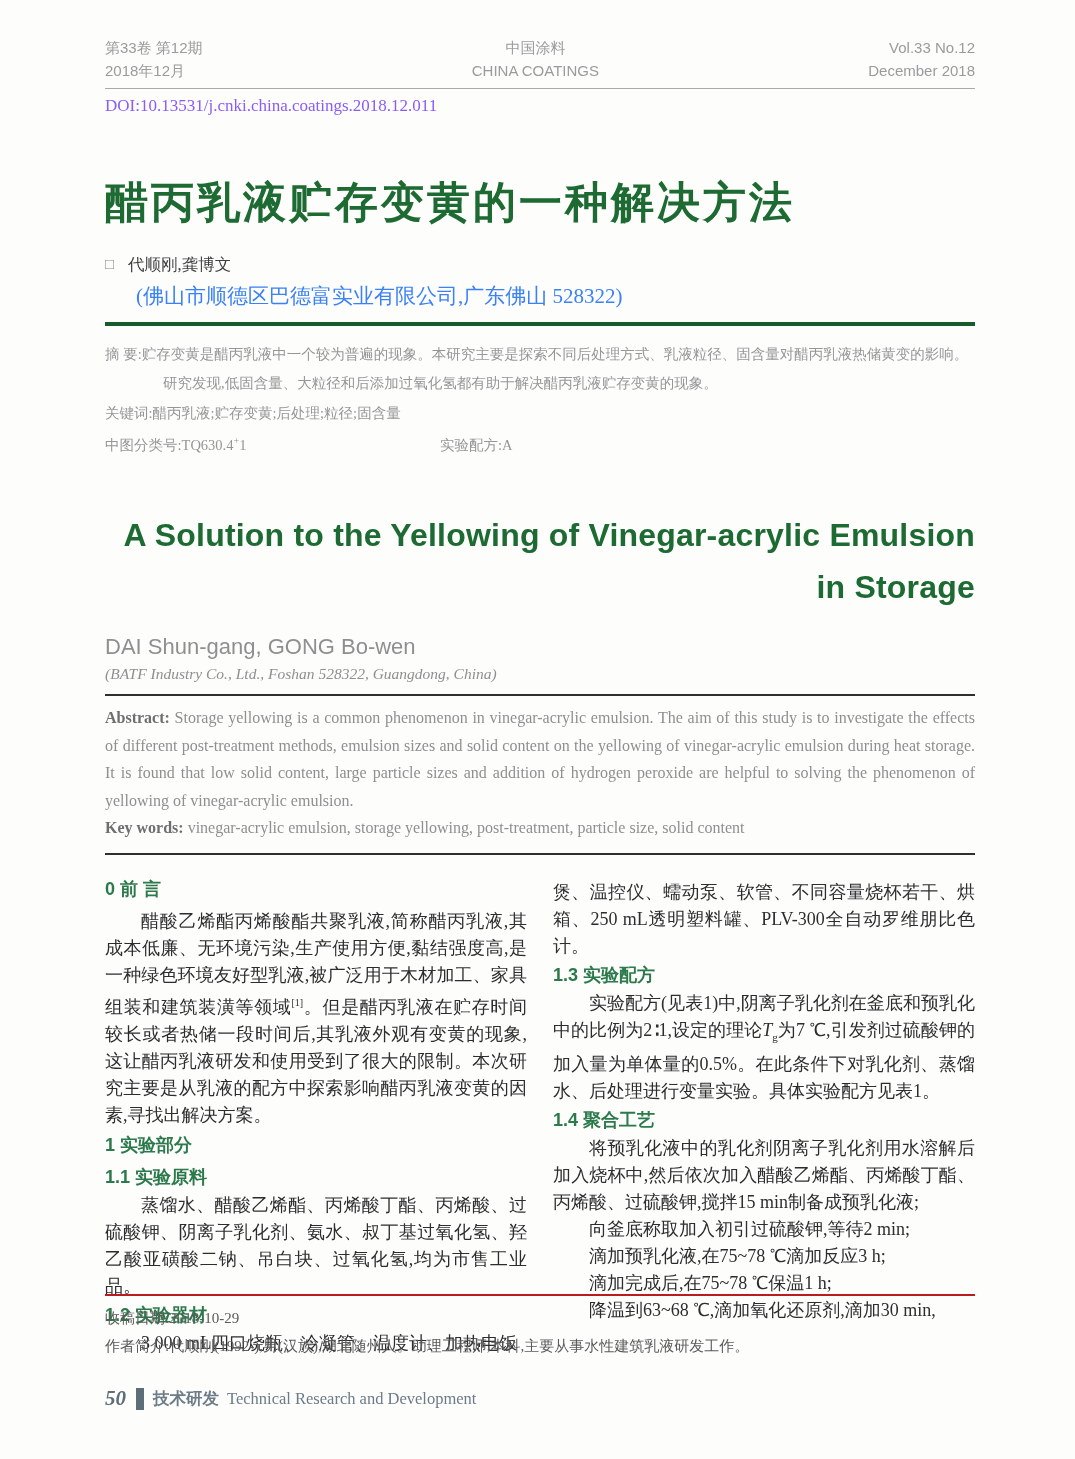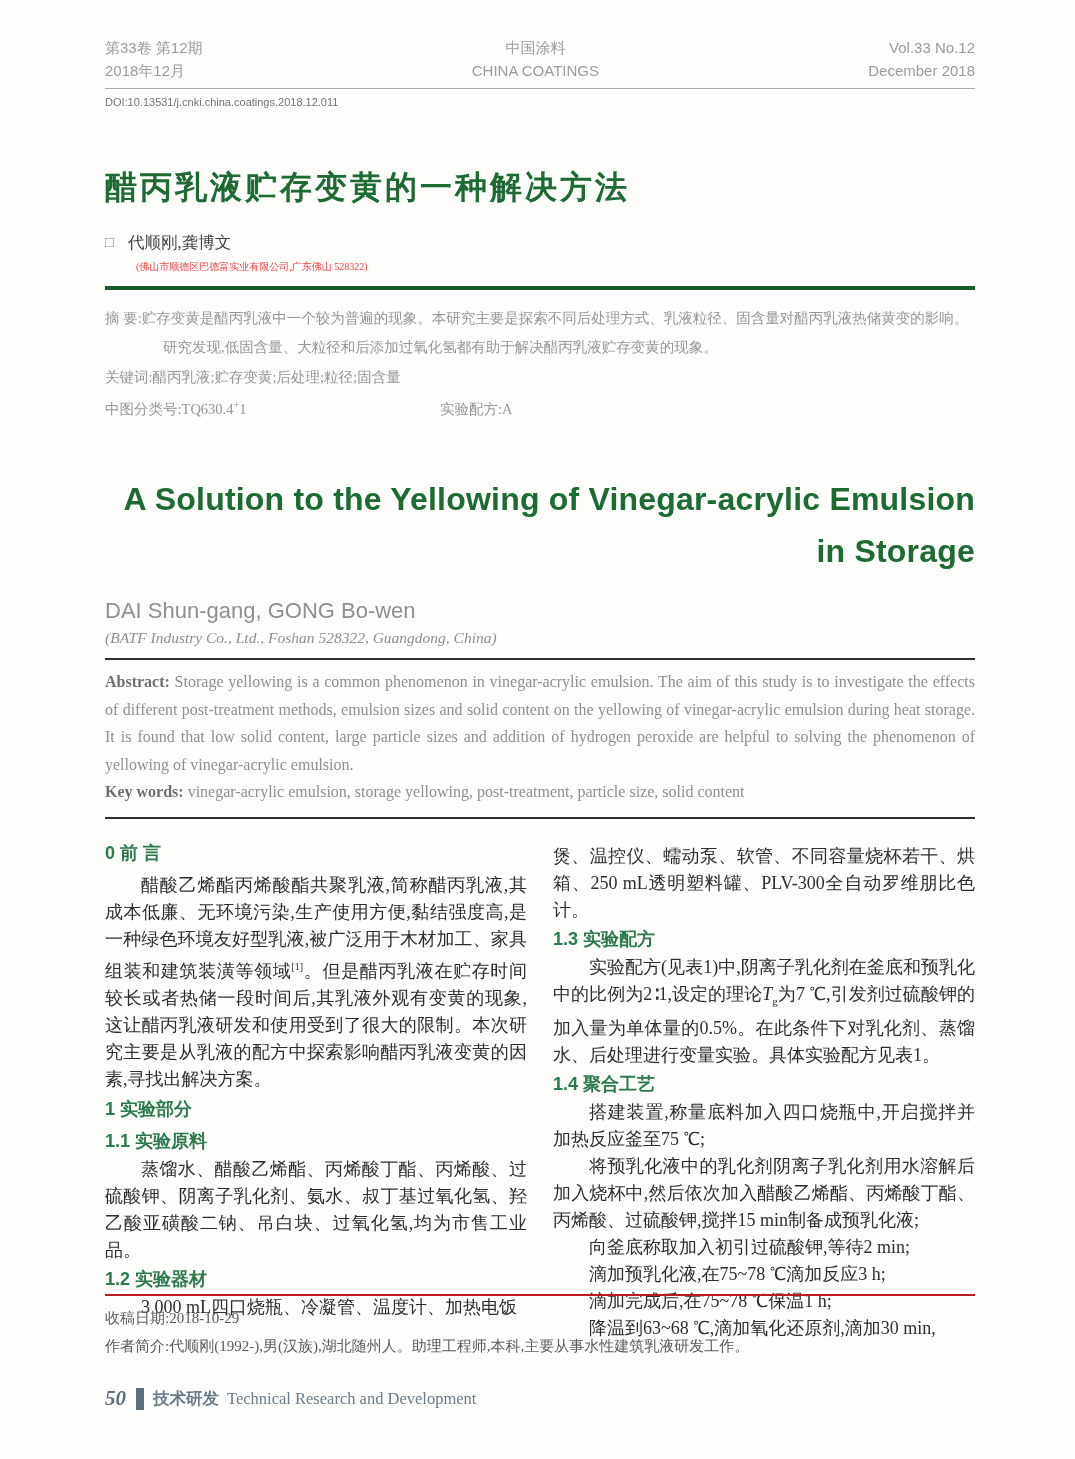--- a/index.html
+++ b/index.html
@@ -9,27 +9,27 @@
     margin:0 auto; font-family:"Liberation Serif", serif; color:#2f2f2f;
     padding:36px 100px 0 105px; overflow:hidden;
   }
   
   .jheader { display:flex; justify-content:space-between; align-items:flex-start;
     font-family:"Liberation Sans", sans-serif; color:#9b9b9b; font-size:15px; line-height:1.55; }
   .jheader .col { white-space:nowrap; }
   .jheader .center { text-align:center; }
   .jheader .right { text-align:right; }
   .jheader-rule { border-top:1.5px solid #aaa; margin-top:5px; }
-  .doi { font-family:Liberation Sans, sans-serif; color:#737373; font-size:11px; margin-top:7px; }
+  .doi { font-family:Liberation Serif, serif; color:#8b5cf6; font-size:17px; margin-top:7px; }
   
   .cn-title { margin-top:58px; font-family:Liberation Sans, sans-serif; font-weight:bold;
-    font-size:32px; color:#1d6b33; letter-spacing:3px; }
+    font-size:43px; color:#1d6b33; letter-spacing:3px; }
   .authors-row { margin-top:22px; display:flex; align-items:center; font-size:16.5px; color:#3f3f3f; }
   .author-marker { color:#8a8a8a; margin-right:14px; font-size:15px; }
-  .affiliation { margin-top:6px; padding-left:31px; font-size:10px; color:#ef4444; }
+  .affiliation { margin-top:6px; padding-left:31px; font-size:21px; color:#3b82f6; }
   .green-rule { height:4px; background:#185c2e; margin-top:12px; }
   
   .abs-cn { margin-top:14px; color:#969696; font-size:14.5px; line-height:2.05; }
   .abs-cn .hang { padding-left:58px; text-indent:-58px; }
   .abs-cn .meta-row { display:flex; margin-top:2px; }
   .abs-cn .meta-row .m1 { width:335px; }
   .abs-cn .meta-row .m2 { width:215px; }
   sup.small { font-size:10px; vertical-align:super; }
   
   .en-title { margin-top:50px; font-family:"Liberation Sans", sans-serif; font-weight:bold;
@@ -120,21 +120,20 @@
       <div class="h3">1.1  实验原料</div>
       <div class="para">蒸馏水、醋酸乙烯酯、丙烯酸丁酯、丙烯酸、过硫酸钾、阴离子乳化剂、氨水、叔丁基过氧化氢、羟乙酸亚磺酸二钠、吊白块、过氧化氢,均为市售工业品。</div>
       <div class="h3">1.2  实验器材</div>
       <div class="para">3 000 mL四口烧瓶、冷凝管、温度计、加热电饭</div>
     </div>
     <div class="colm">
       <div class="para cont">煲、温控仪、蠕动泵、软管、不同容量烧杯若干、烘箱、250 mL透明塑料罐、PLV-300全自动罗维朋比色计。</div>
       <div class="h3">1.3  实验配方</div>
       <div class="para tg"><span>实验配方(见表1)中,阴离子乳化剂在釜底和预乳化中的比例为2∶1,设定的理论</span><i>T</i><sub class="tg-sub">g</sub><span>为7 ℃,引发剂过硫酸钾的加入量为单体量的0.5%。在此条件下对乳化剂、蒸馏水、后处理进行变量实验。具体实验配方见表1。</span></div>
       <div class="h3">1.4  聚合工艺</div>
-      <div class="para">搭建装置,称量底料加入四口烧瓶中,开启搅拌并加热反应釜至75 ℃;</div>
       <div class="para">将预乳化液中的乳化剂阴离子乳化剂用水溶解后加入烧杯中,然后依次加入醋酸乙烯酯、丙烯酸丁酯、丙烯酸、过硫酸钾,搅拌15 min制备成预乳化液;</div>
       <div class="para">向釜底称取加入初引过硫酸钾,等待2 min;</div>
       <div class="para">滴加预乳化液,在75~78 ℃滴加反应3 h;</div>
       <div class="para">滴加完成后,在75~78 ℃保温1 h;</div>
       <div class="para">降温到63~68 ℃,滴加氧化还原剂,滴加30 min,</div>
     </div>
   </div>
 
   <div class="footnote">
     <div><span>收稿日期:</span><span>2018-10-29</span></div>

